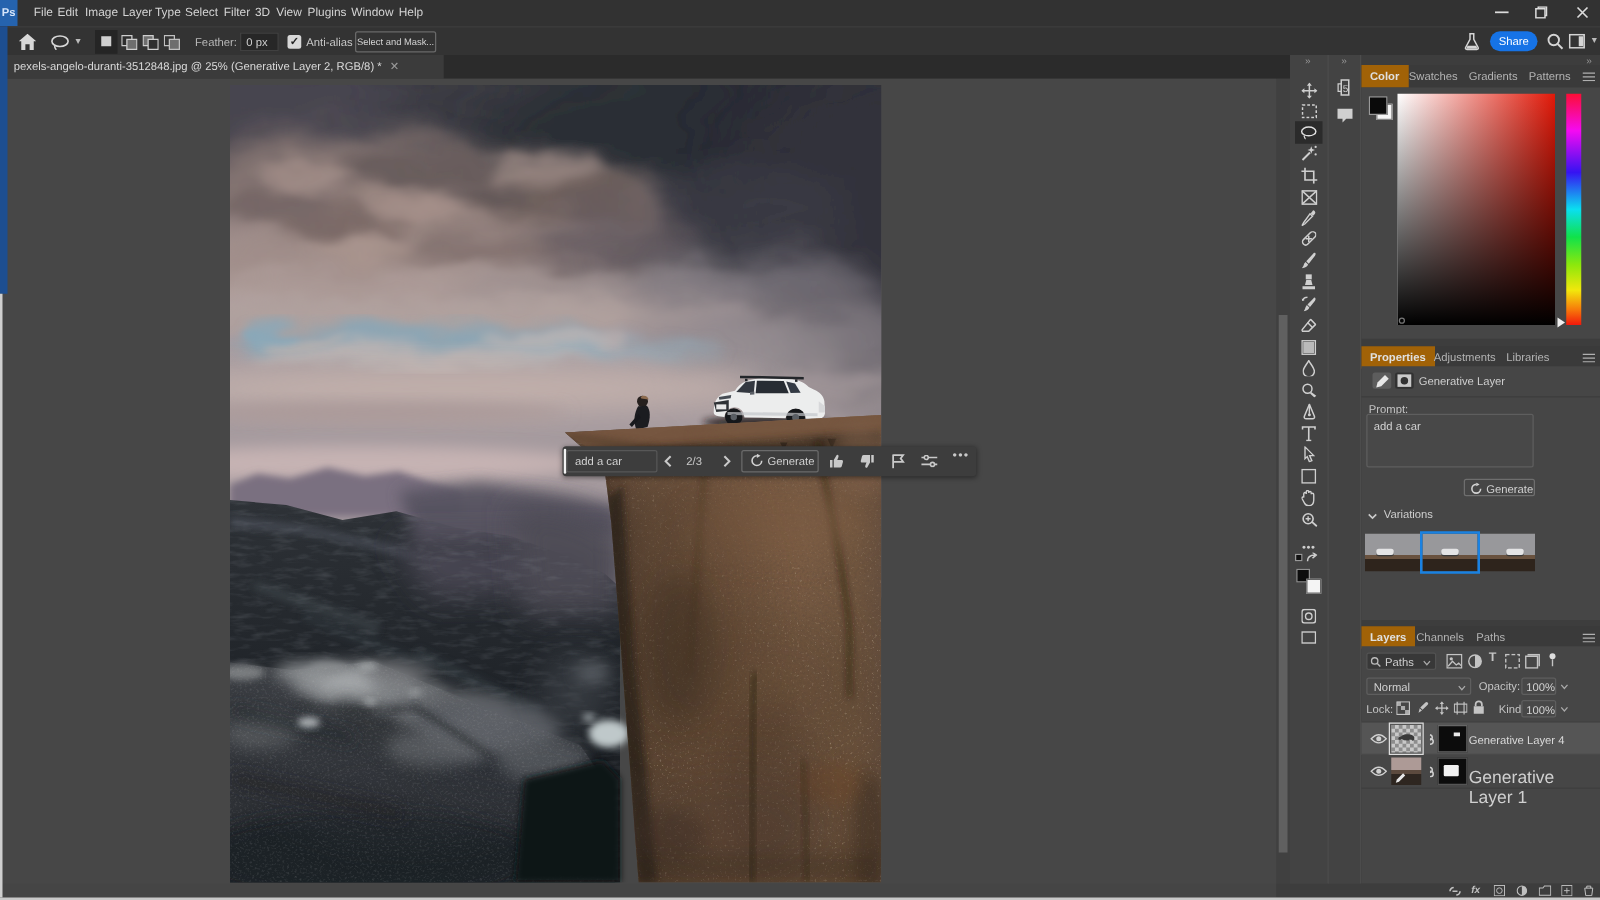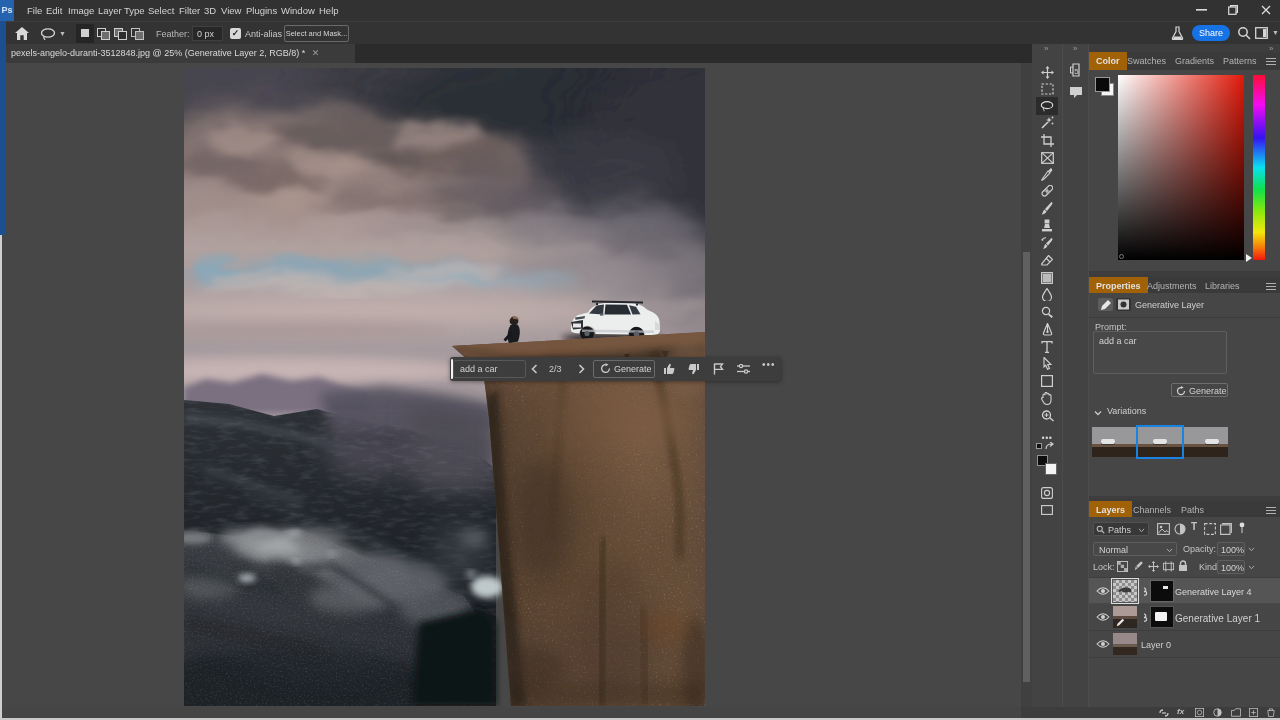--- a/index.html
+++ b/index.html
@@ -785,29 +785,21 @@
         <div class="abs" style="left:24px;top:2px;width:24px;height:22px;background:linear-gradient(to bottom,#ad9a96 0 45%, #5c4a3e 45% 60%, #2e2620 60% 100%)"></div>
         <svg class="abs" style="left:26px;top:13px" width="10" height="10" viewBox="0 0 12 12">
             <path d="M9,2 L11,4 L5,10 L2,11 L3,8 Z" fill="#e8e8e8"></path>
           </svg>
         <svg class="abs" style="left:51px;top:9px" width="8" height="9" viewBox="0 0 8 9">
             <path d="M4,0.8 A2.6,2.2 0 0 1 4,5 M4,4 A2.6,2.2 0 0 1 4,8.4" fill="none" stroke="#cfcfcf" stroke-width="1.2"></path>
           </svg>
         <div class="abs" style="left:61px;top:2px;width:24px;height:22px;background:#0c0c0c;border:1px solid #555">
             <div class="abs" style="left:4px;top:5px;width:12px;height:9px;background:#f2f2f2;border-radius:1px"></div>
           </div>
-        <span class="abs" style="left:86px;top:9px;font-size:10px;color:#d0d0d0">Generative Layer 1</span>
-      </div>
-      <div class="abs" style="left:0;top:114px;width:192px;height:27px;border-bottom:1px solid #3e3e3e">
-        <svg class="abs" style="left:7px;top:8px" width="14" height="10" viewBox="0 0 14 10">
-            <path d="M1,5 Q7,-1.5 13,5 Q7,11.5 1,5 Z" fill="none" stroke="#d0d0d0" stroke-width="1.1"></path>
-            <circle cx="7" cy="5" r="2" fill="#d0d0d0"></circle>
-          </svg>
-        <div class="abs" style="left:24px;top:2px;width:24px;height:22px;background:linear-gradient(to bottom, #97898a 0 50%, #6b5a4e 50% 62%, #33281f 62% 100%)"></div>
-        <span class="abs" style="left:52px;top:9px;font-size:9px;color:#d0d0d0">Layer 0</span>
+        <span class="abs" style="left:86px;top:9px;font-size:14px;color:#d0d0d0">Generative Layer 1</span>
       </div>
     </div>
   </div>
 
   <div class="abs" style="left:1021px;top:707px;width:259px;height:11px;background:#3d3d3d">
     <svg class="abs" style="left:138px;top:2px" width="10" height="8" viewBox="0 0 10 8">
         <path d="M1,4 A3,3 0 0 1 4,1 M6,7 A3,3 0 0 0 9,4" stroke="#c0c0c0" stroke-width="1.3" fill="none"></path>
         <line x1="3" y1="4" x2="7" y2="4" stroke="#c0c0c0" stroke-width="1.3"></line>
       </svg>
     <span class="abs" style="left:156px;top:0px;font-size:8px;font-style:italic;color:#c0c0c0;font-weight:bold">fx</span>

